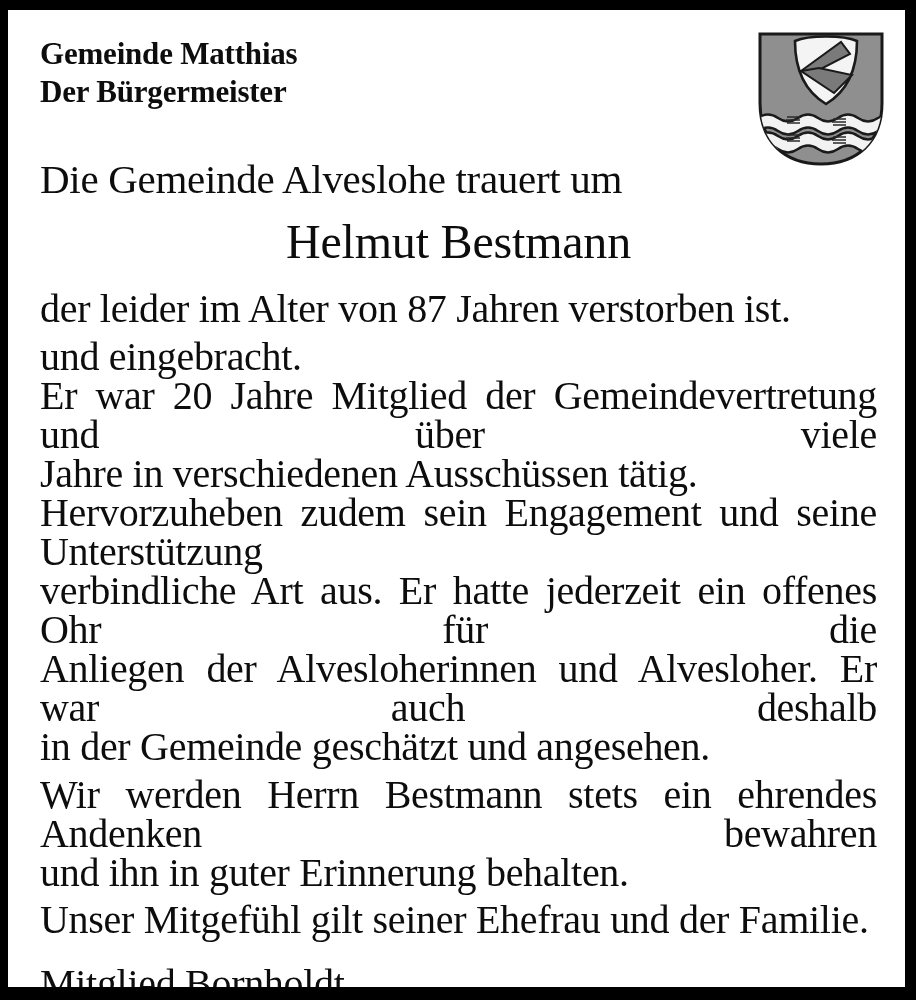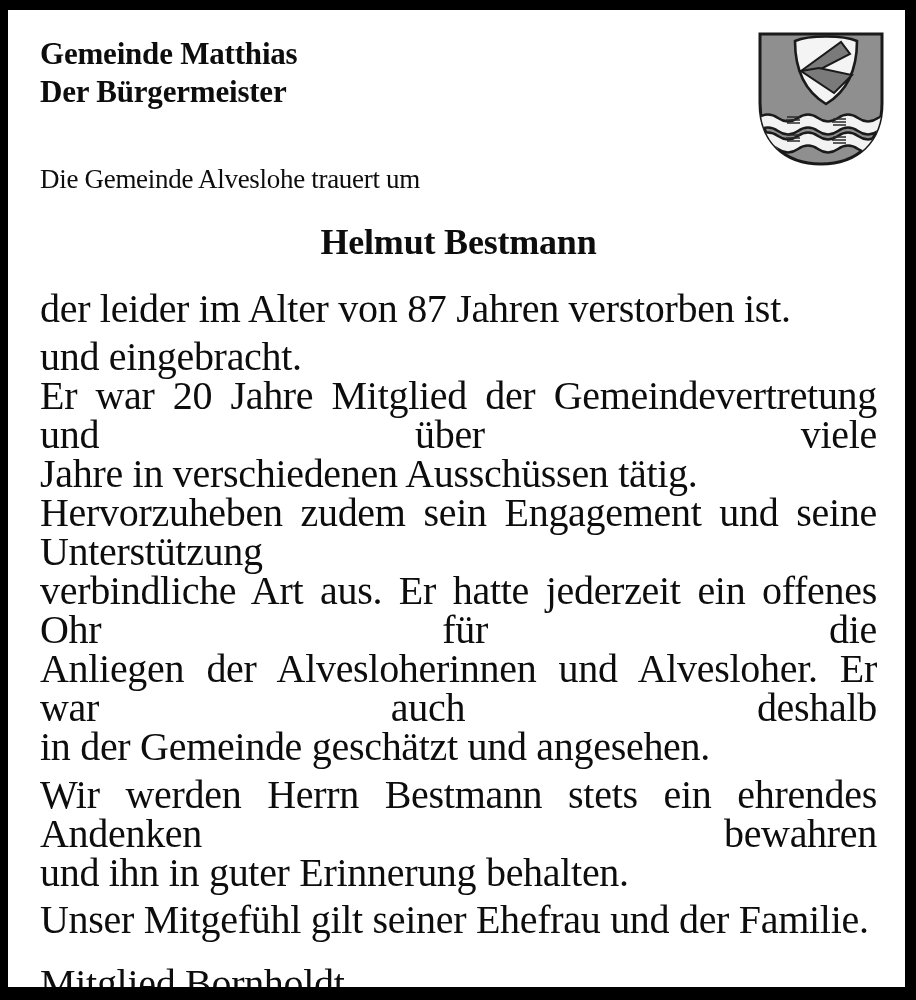--- a/index.html
+++ b/index.html
@@ -31,29 +31,29 @@
   }
   .coa {
     position: absolute;
     top: 21px;
     right: 20px;
     width: 128px;
     height: 136px;
   }
   .intro {
     margin-top: 49px;
-    font-size: 27px;
+    font-size: 41px;
     line-height: 39px;
     letter-spacing: -0.3px;
   }
   .deceased-name {
     margin: 15px 0 0 0;
-    font-size: 36px;
+    font-size: 48px;
     line-height: 56px;
-    font-weight: bold;
+    font-weight: normal;
     text-align: center;
     letter-spacing: -0.2px;
   }
   .subline { margin-top: 19px; }
   .block-main { margin-top: 9px; }
   .block-remembrance { margin-top: 9px; }
   .block-condolence { margin-top: 8px; }
   .block-signature { margin-top: 25px; }
   .line {
     font-size: 40px;

